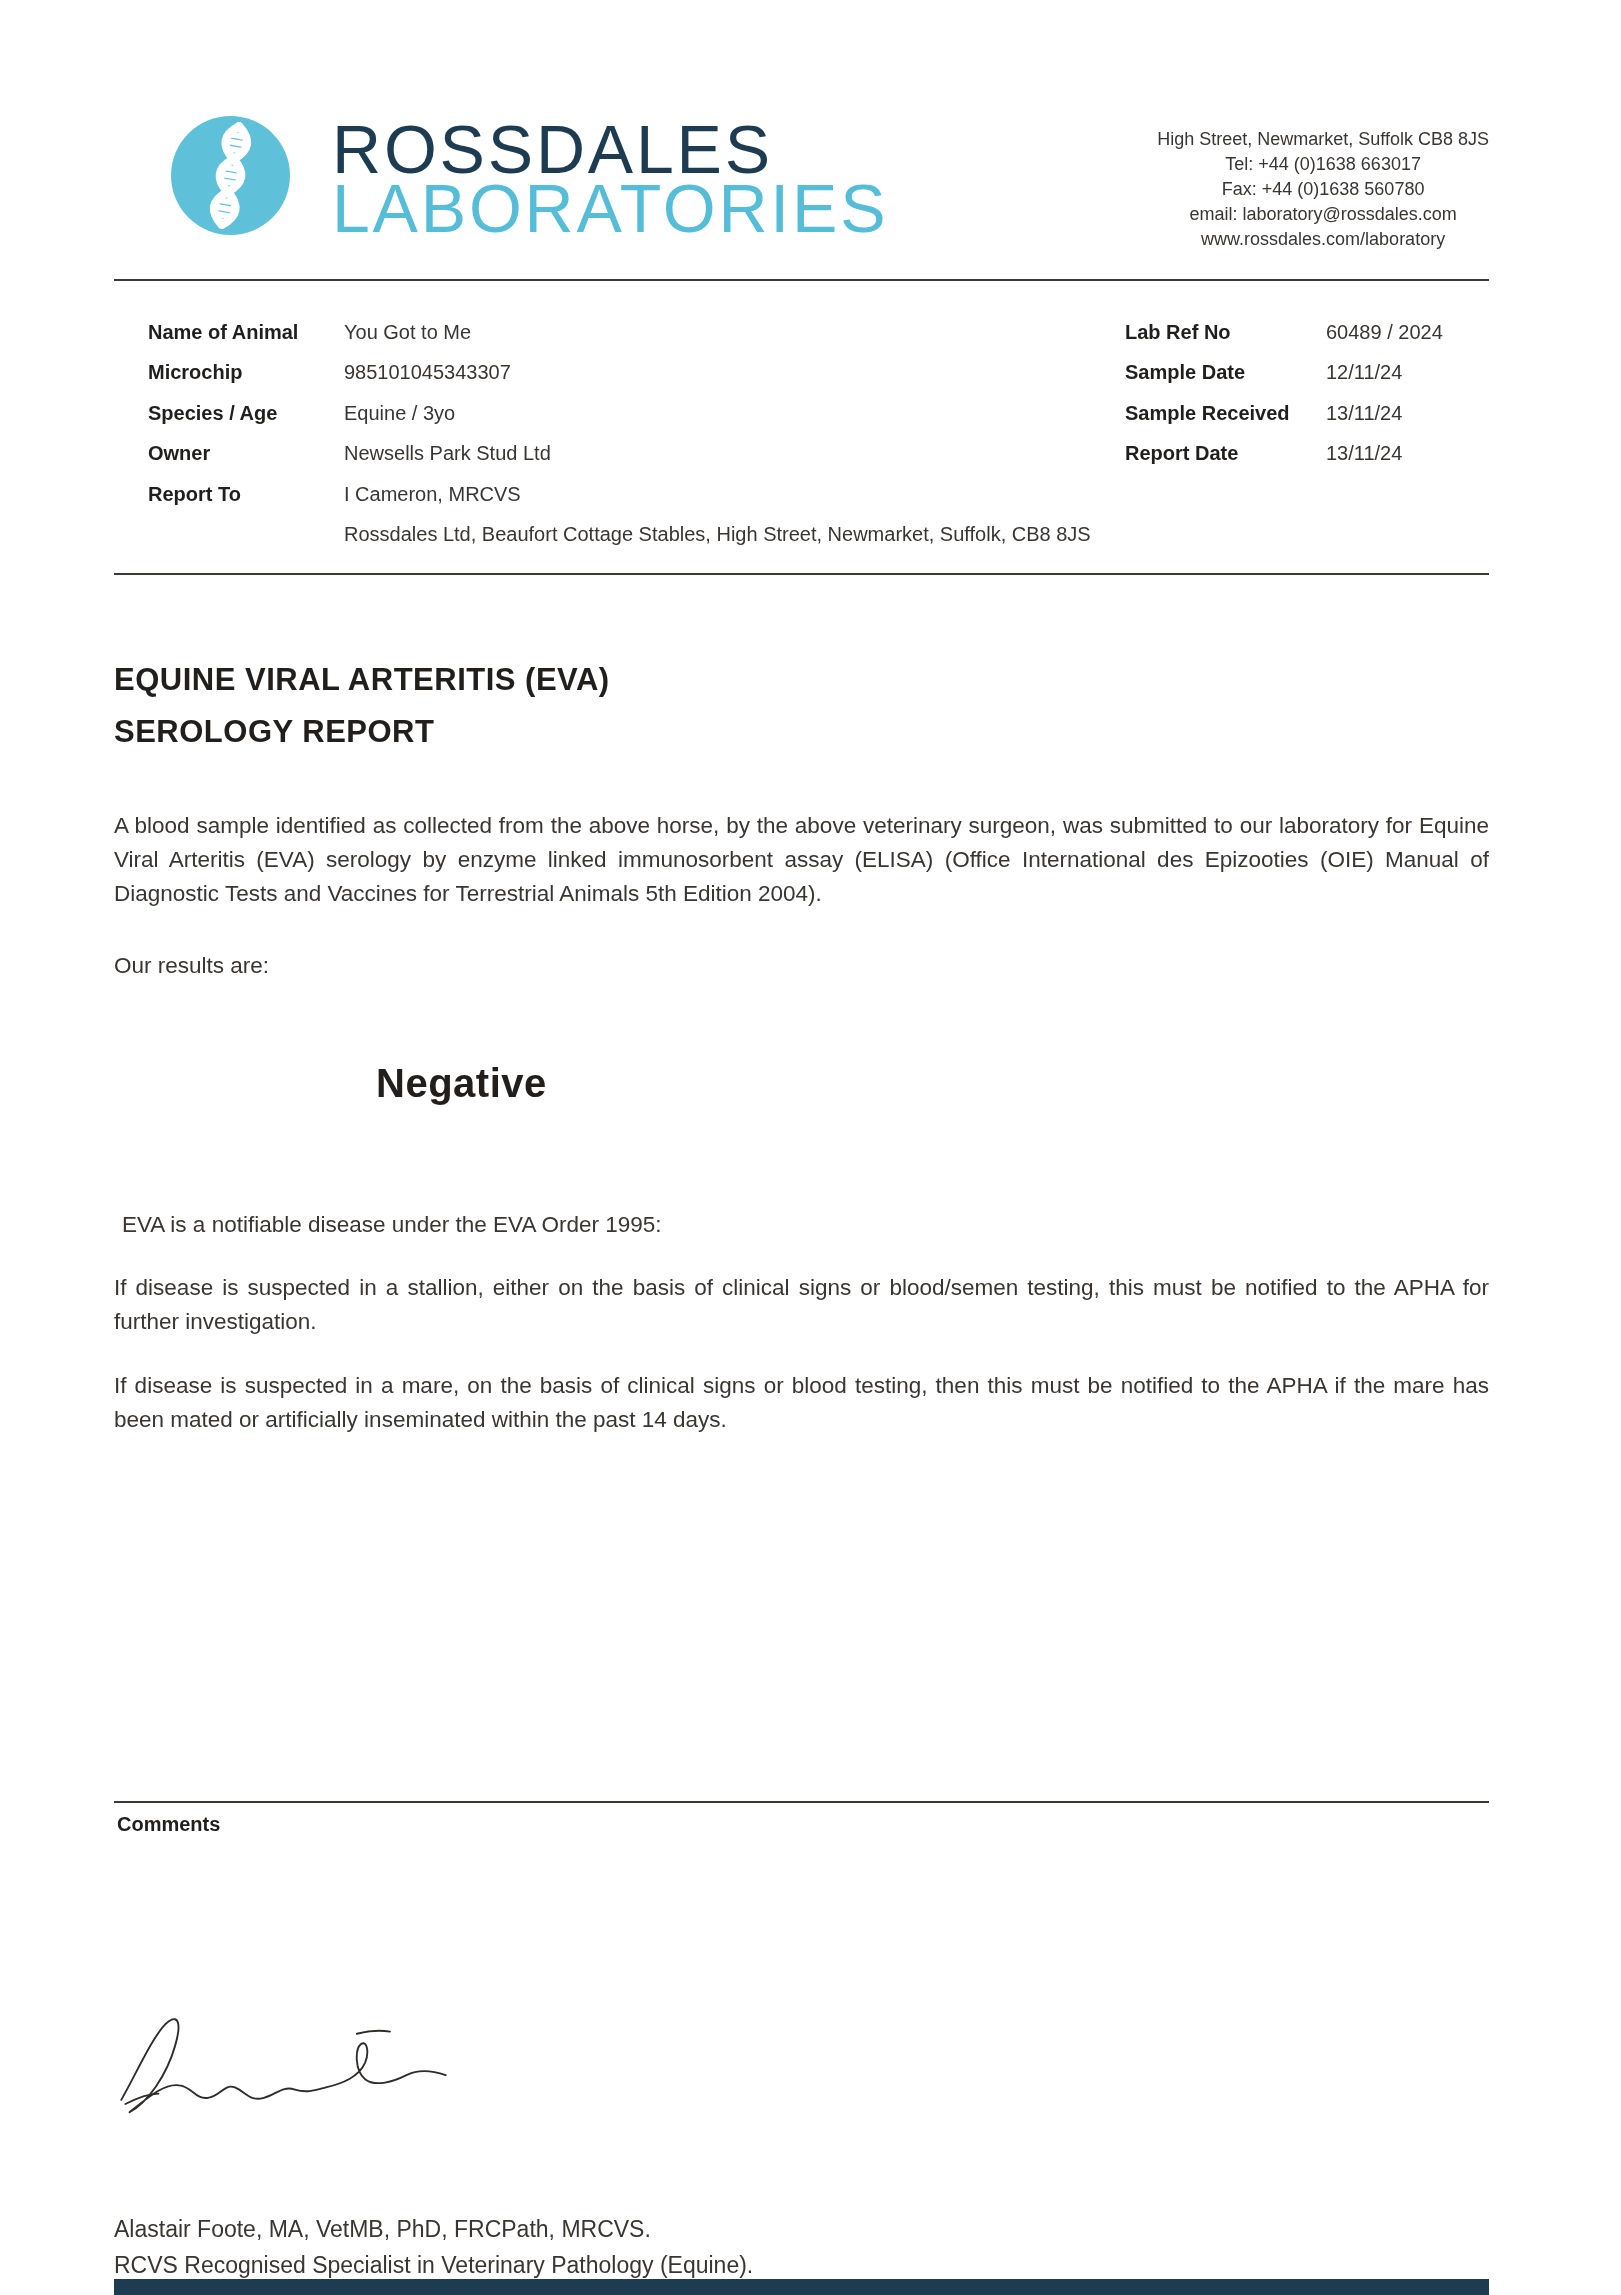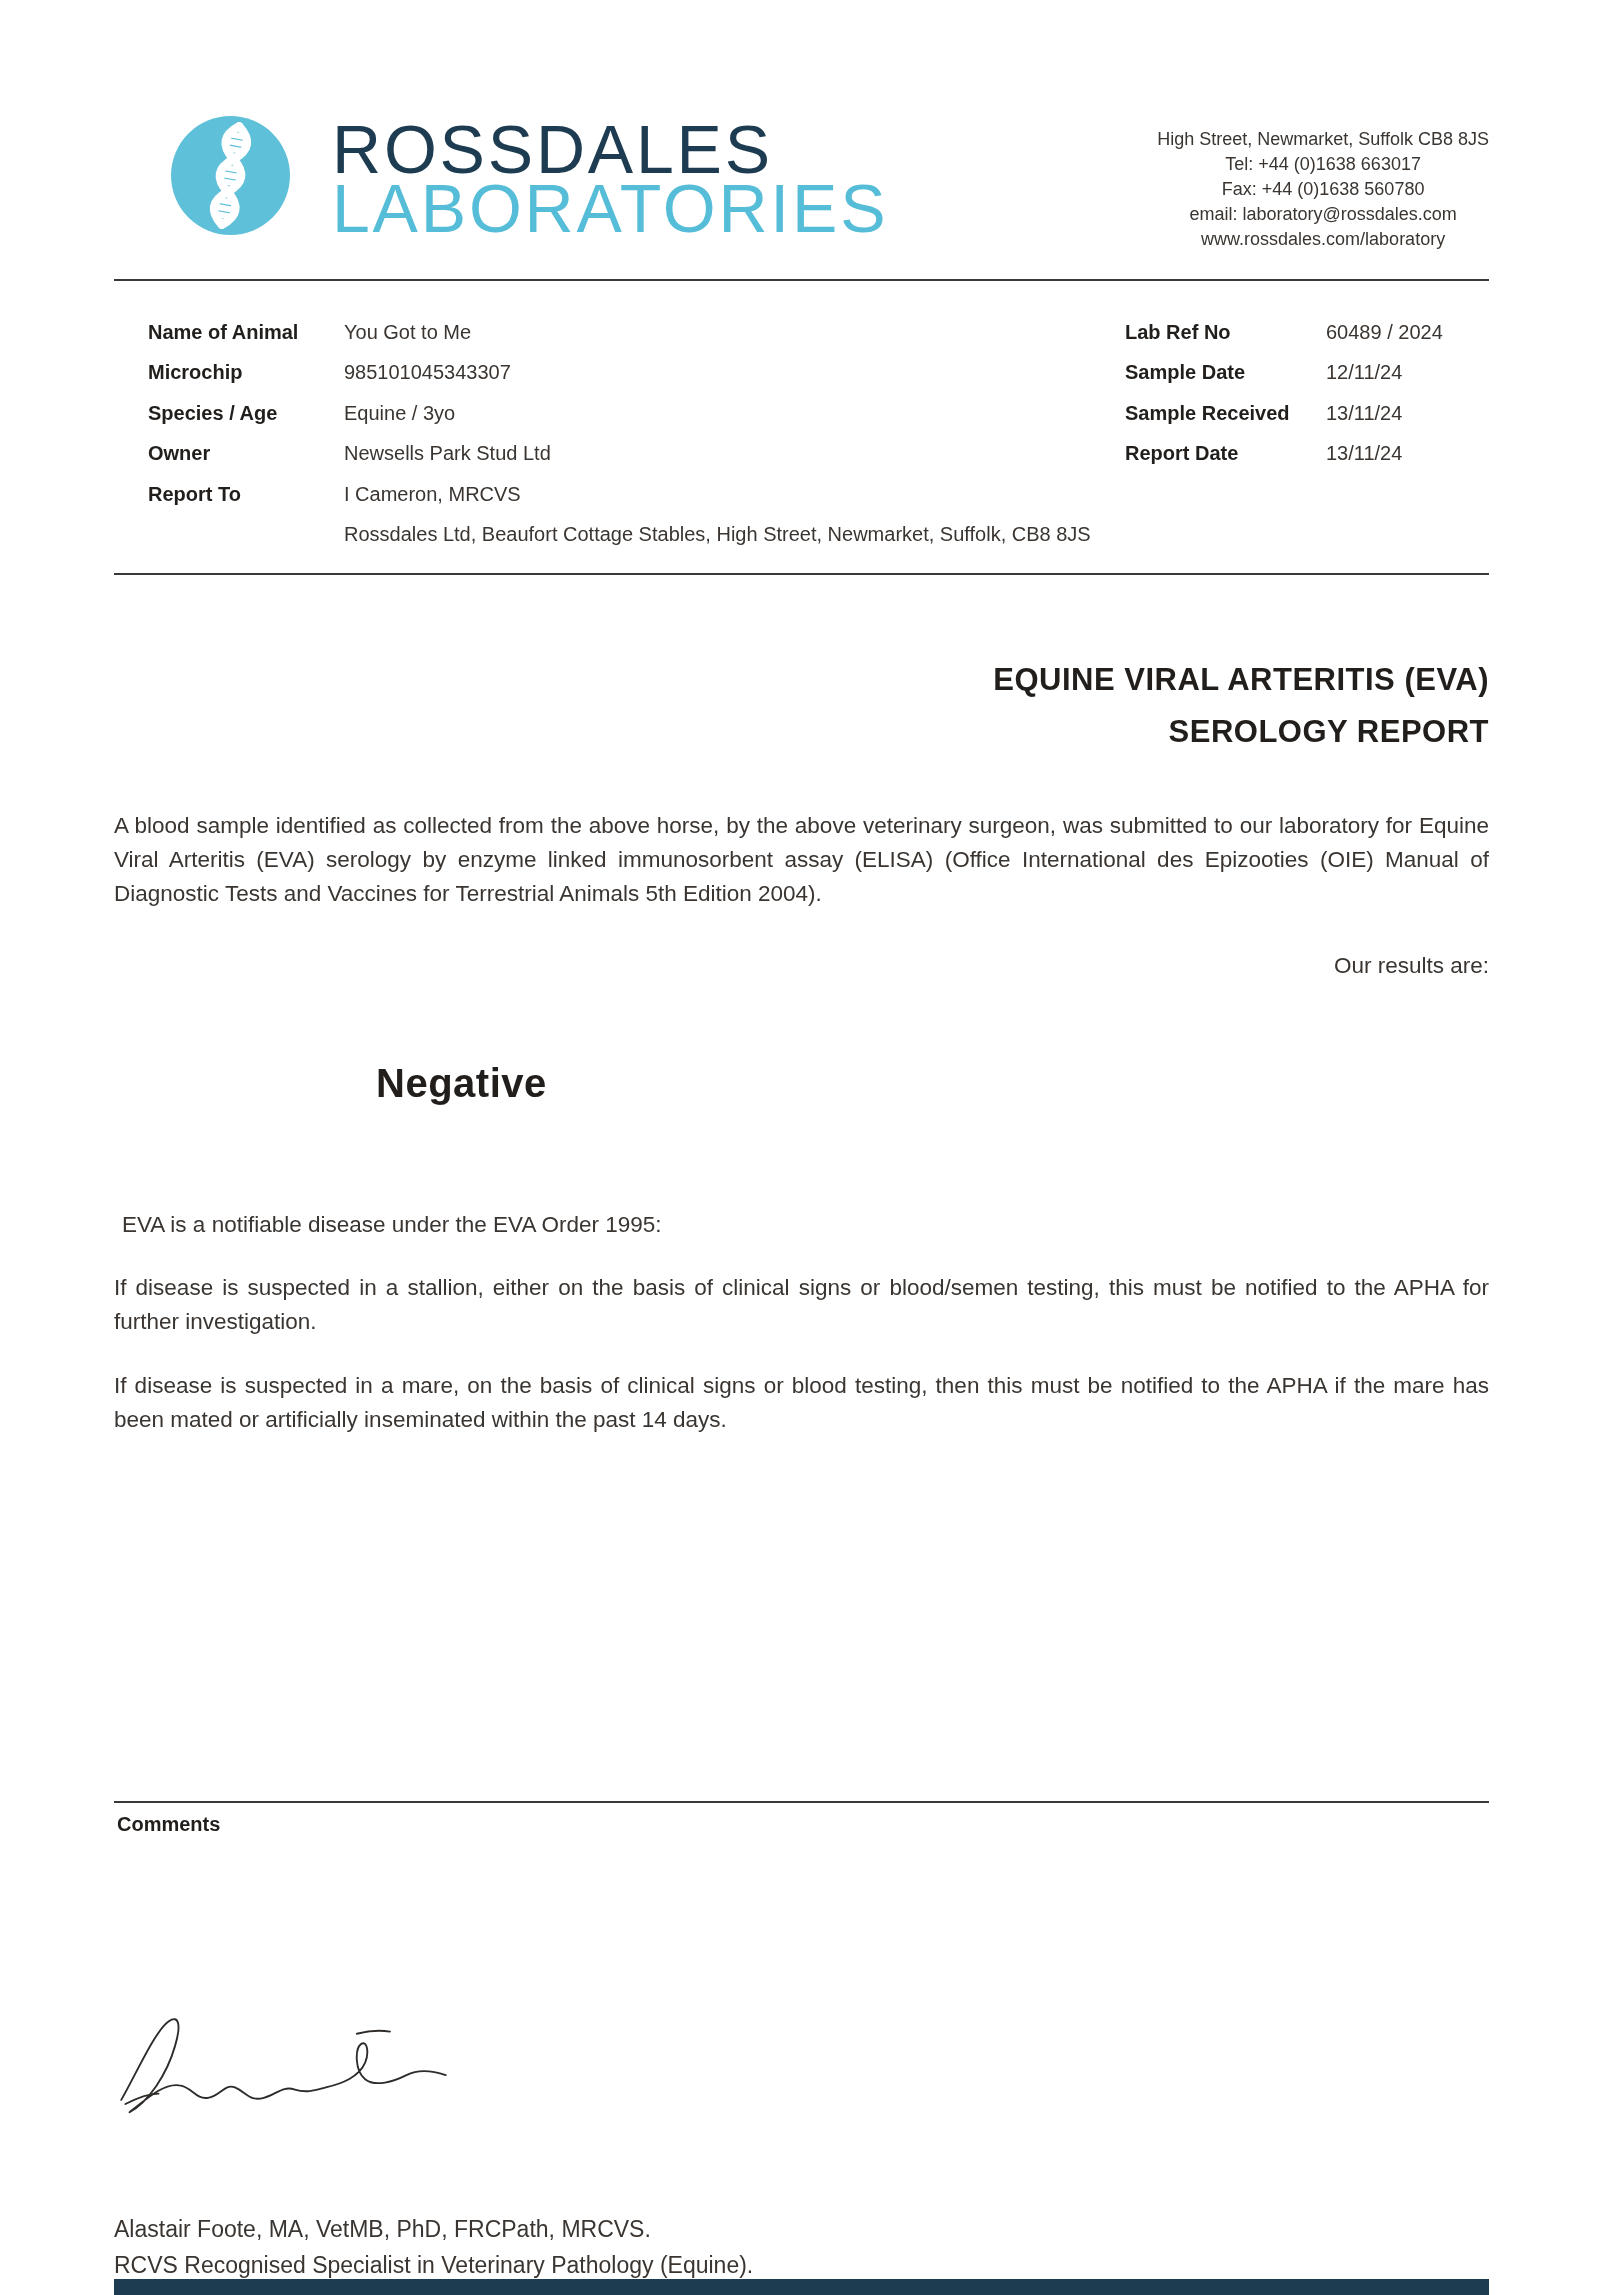--- a/index.html
+++ b/index.html
@@ -30,27 +30,27 @@
   #rule2{top:573px;}
   #rule3{top:1801px;}
   
   .info{position:absolute;left:114px;top:321px;width:1375px;font-size:20px;color:var(--text);}
   .irow{position:absolute;left:0;width:100%;height:27.5px;white-space:nowrap;}
   .ll{position:absolute;left:34px;font-weight:bold;color:var(--ink);}
   .lv{position:absolute;left:230px;}
   .rl{position:absolute;left:1011px;font-weight:bold;color:var(--ink);}
   .rv{position:absolute;left:1212px;}
   
-  .title{position:absolute;left:114px;top:654px;width:1375px;text-align:right;
+  .title{position:absolute;left:114px;top:654px;width:1375px;text-align:left;
          font-size:31px;line-height:52px;font-weight:bold;color:var(--ink);letter-spacing:0.5px;}
   
   .para{position:absolute;left:114px;width:1375px;font-size:22.5px;line-height:34px;color:var(--text);}
   .just{text-align:justify;}
   #p-intro{top:809px;}
-  #p-results{top:949px;text-align:right;}
+  #p-results{top:949px;}
   #result{position:absolute;left:376px;top:1061px;font-size:40px;font-weight:bold;color:var(--ink);letter-spacing:0.5px;}
   #p-notifiable{top:1208px;margin-left:8px;}
   #p-stallion{top:1271px;}
   #p-mare{top:1369px;}
   
   .comments-heading{position:absolute;left:117px;top:1813px;font-size:20px;font-weight:bold;color:var(--ink);}
   
   .signature{position:absolute;left:113px;top:2011px;width:363px;height:124px;}
   .signoff{position:absolute;left:114px;top:2185px;font-size:23px;line-height:36px;color:var(--text);margin-top:26px;}
   

